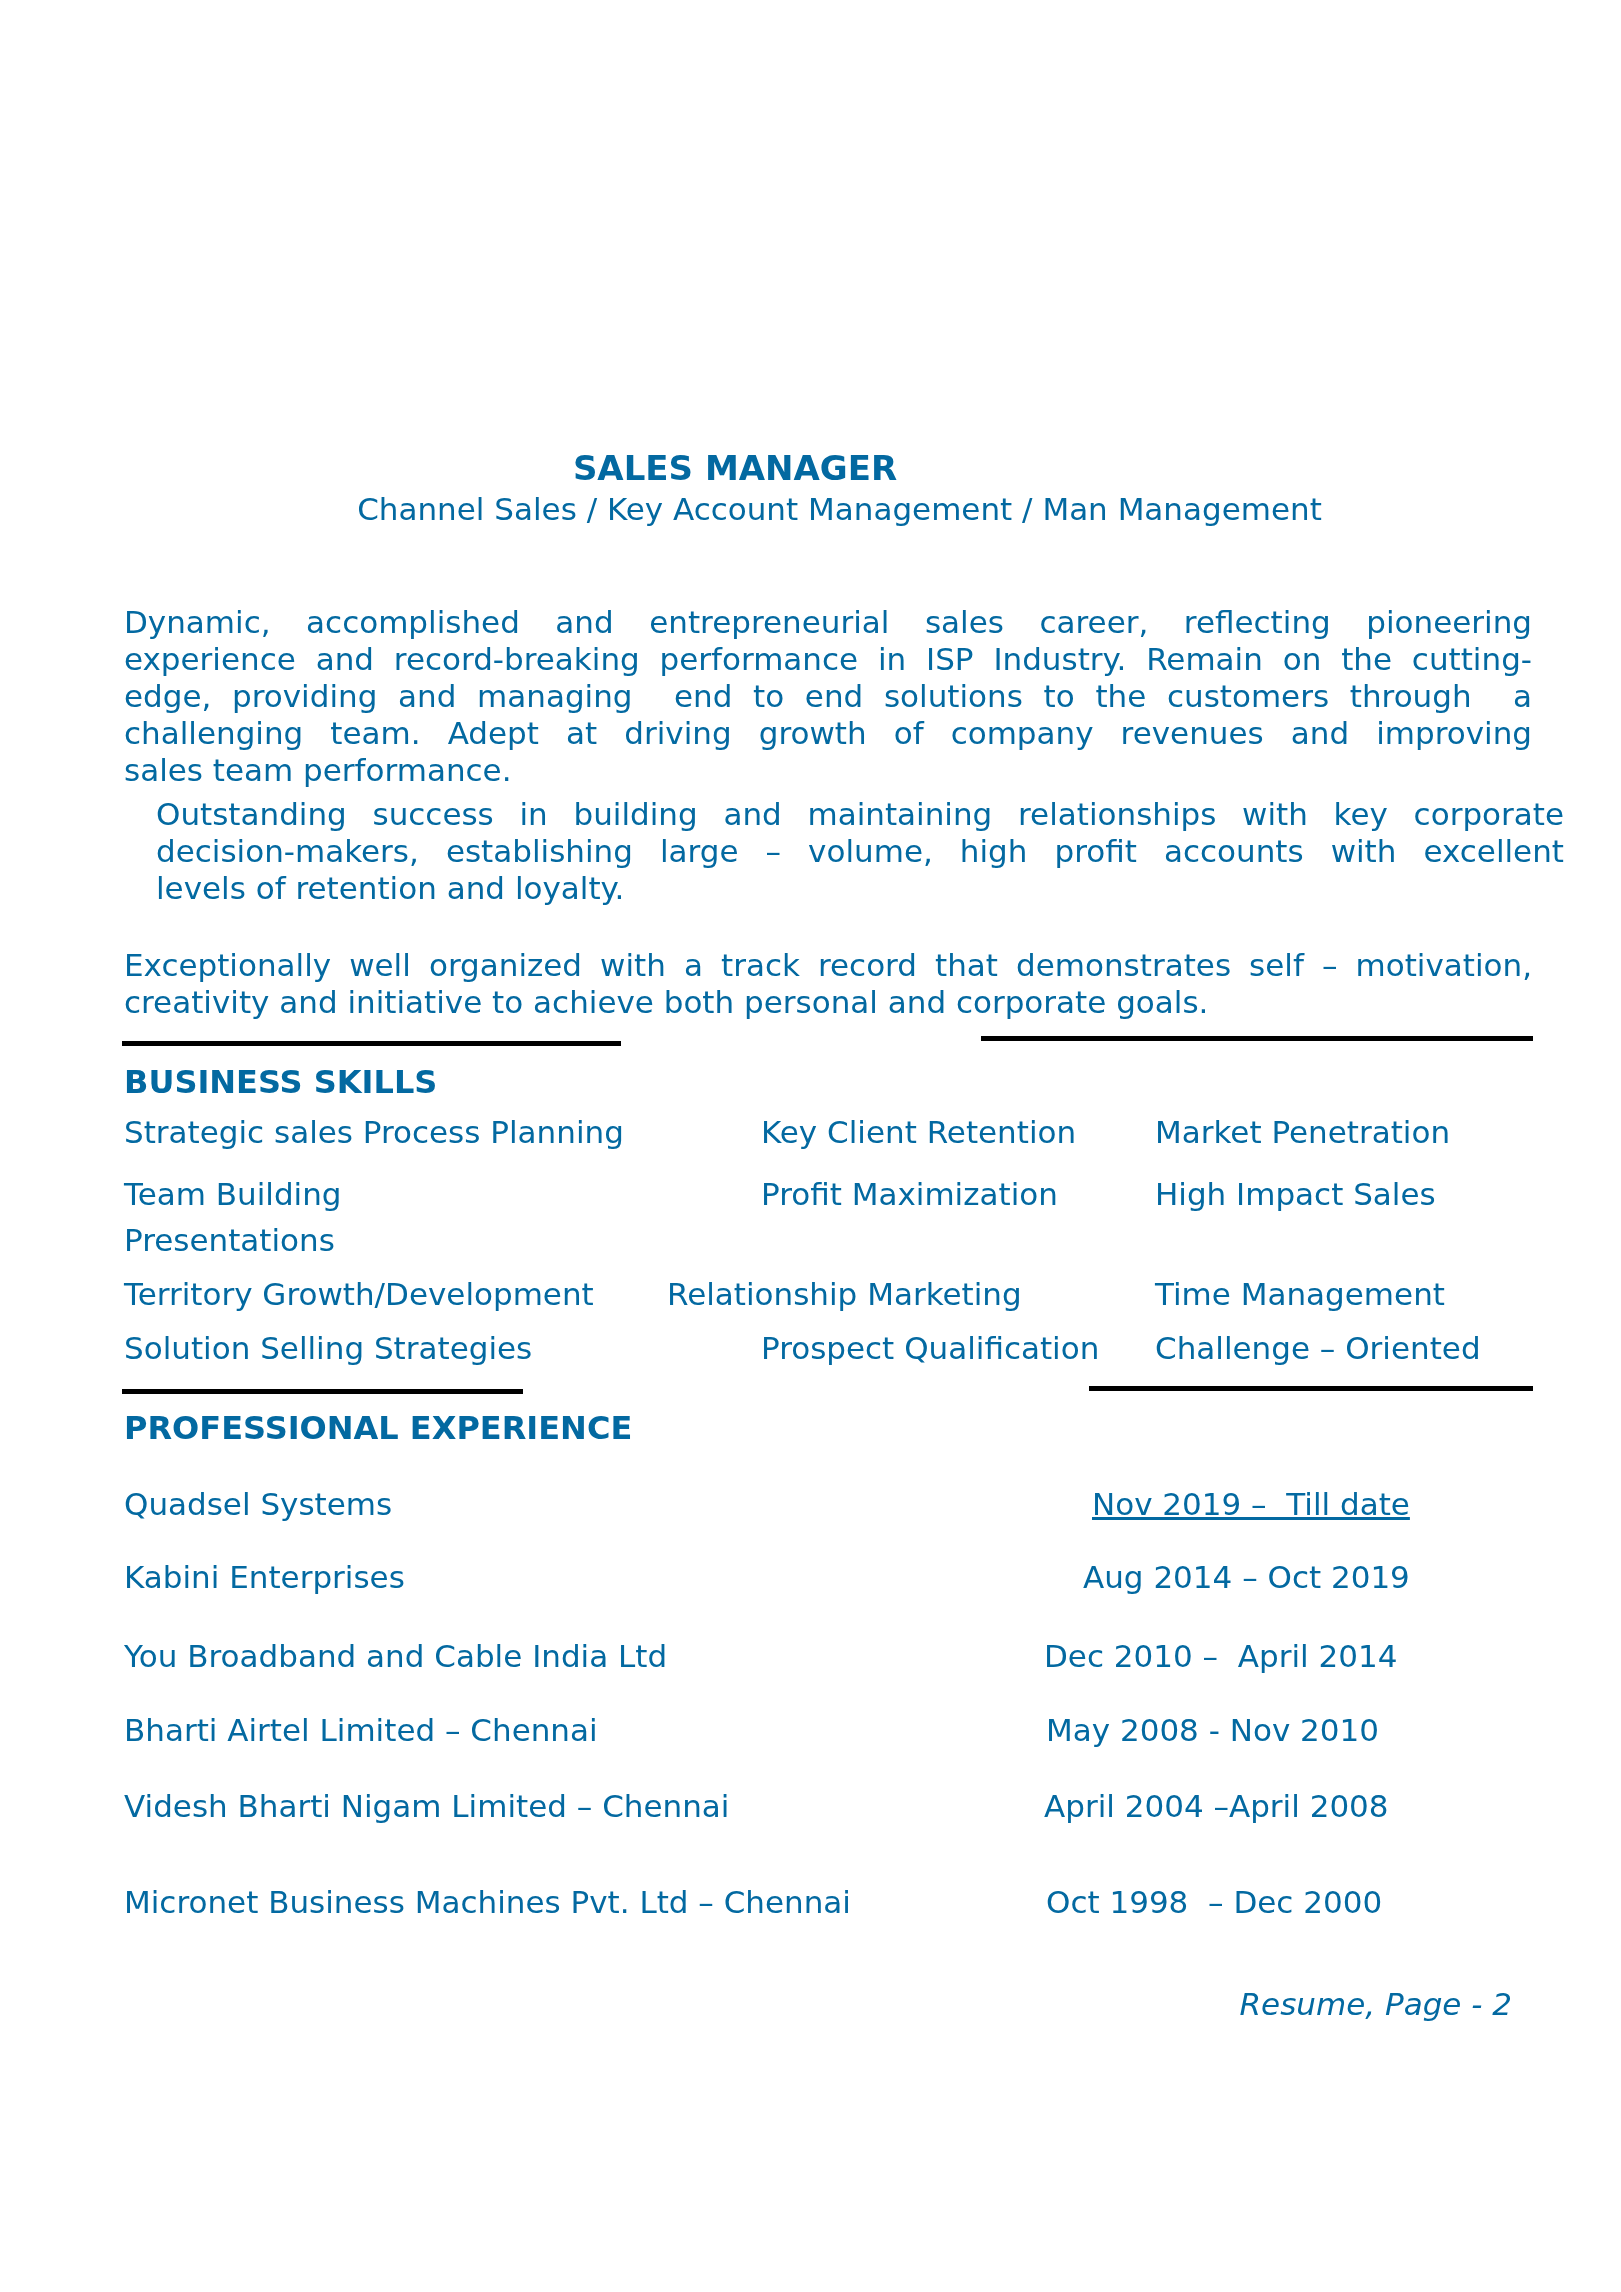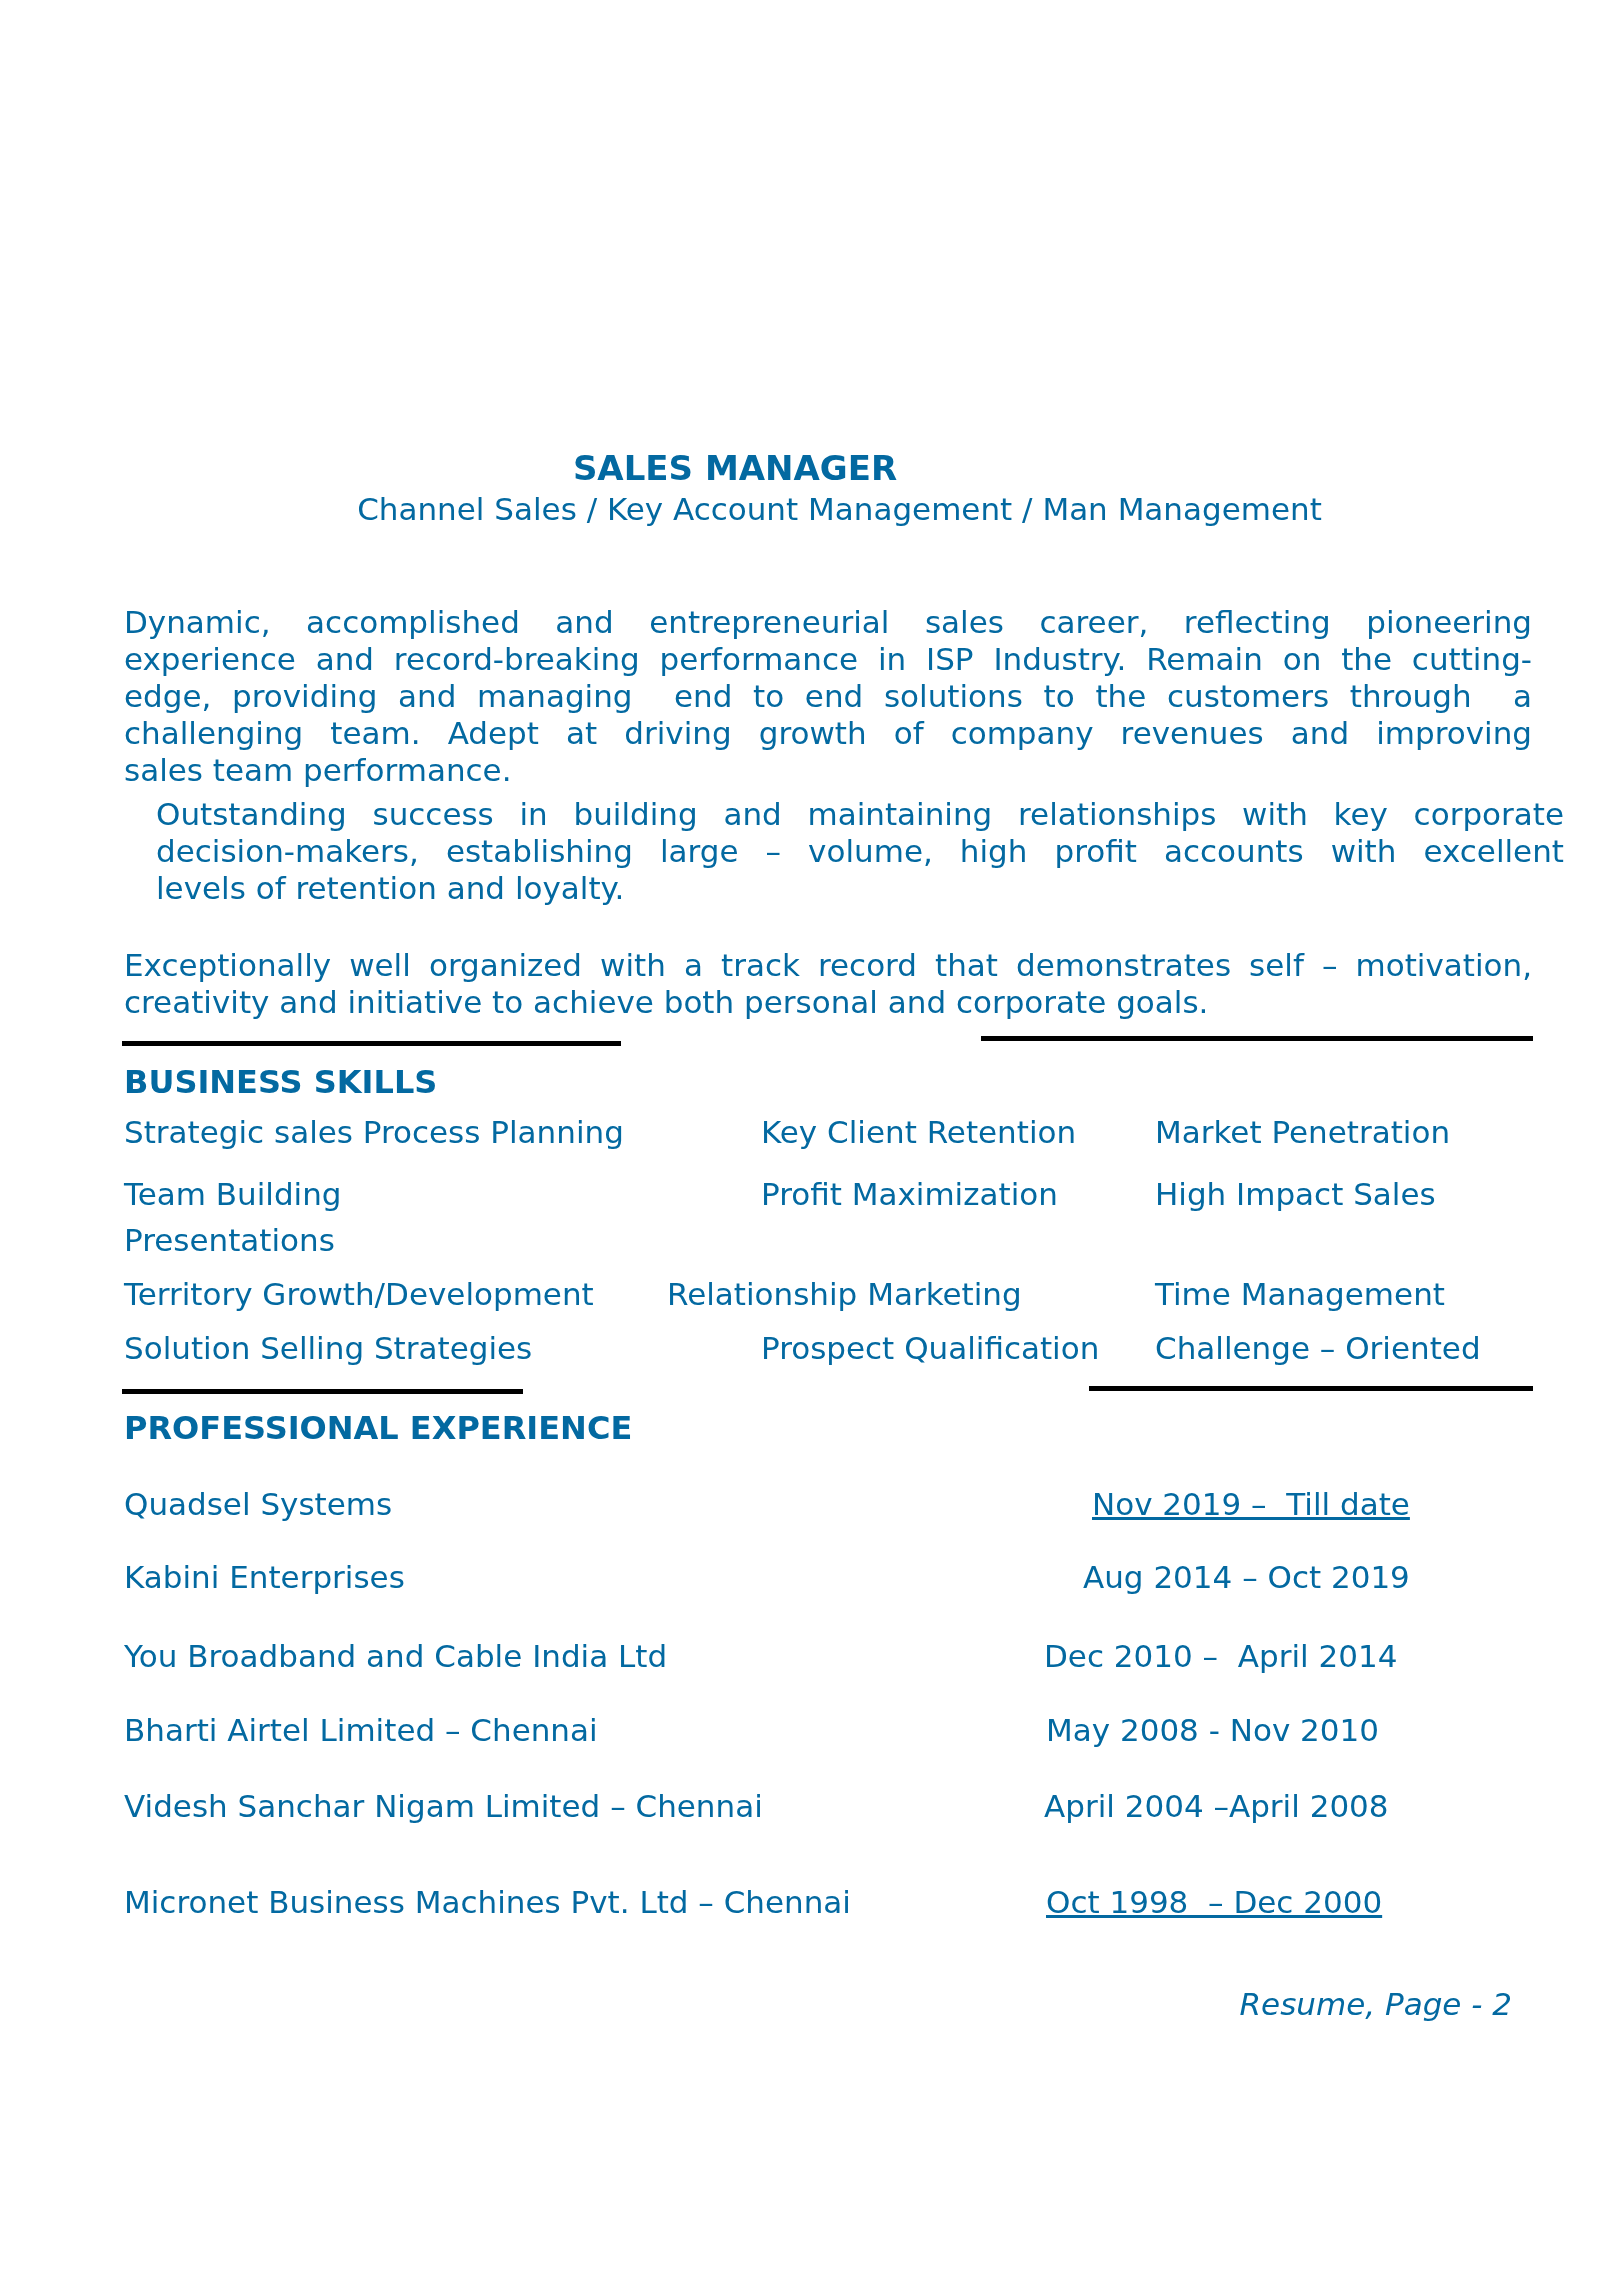--- a/index.html
+++ b/index.html
@@ -49,21 +49,21 @@
   .sk-r1 { top:1114px; } .sk-r2 { top:1132px;margin-top:44px; } .sk-r3 { top:1222px; }
   .sk-r4 { top:1276px; } .sk-r5 { top:1330px; }
   .sk-c1 { left:124px; } .sk-c2 { left:761px; } .sk-c3 { left:1155px; }
   .sk-c2-shift { left:667px; }
 
   .company { left:124px; white-space:pre; }
   .period  { white-space:pre; }
   .exp-r1 { top:1486px; } .exp-r2 { top:1559px; } .exp-r3 { top:1638px; }
   .exp-r4 { top:1712px; } .exp-r5 { top:1788px; } .exp-r6 { top:1884px; }
   .per-r1 { left:1092px;text-decoration:underline; } .per-r2 { left:1083px; } .per-r3 { left:1044px; }
-  .per-r4 { left:1046px; } .per-r5 { left:1044px; } .per-r6 { left:1046px;text-decoration:underline; }
+  .per-r4 { left:1046px; } .per-r5 { left:1044px; } .per-r6 { left:1046px; }
 
   .footer-note {
     right:109px; top:1986px;
     font-style:italic; white-space:pre; text-align:right;
   }
 </style>
 </head>
 <body>
 
 <div class="page">
@@ -123,21 +123,21 @@
 
   <span class="abs company exp-r2">Kabini Enterprises</span>
   <span class="abs period exp-r2 per-r2">Aug 2014 – Oct 2019</span>
 
   <span class="abs company exp-r3">You Broadband and Cable India Ltd</span>
   <span class="abs period exp-r3 per-r3">Dec 2010 –  April 2014</span>
 
   <span class="abs company exp-r4">Bharti Airtel Limited – Chennai</span>
   <span class="abs period exp-r4 per-r4">May 2008 - Nov 2010</span>
 
-  <span class="abs company exp-r5">Videsh Sanchar Nigam Limited – Chennai</span>
+  <span class="abs company exp-r5">Videsh Bharti Nigam Limited – Chennai</span>
   <span class="abs period exp-r5 per-r5">April 2004 –April 2008</span>
 
   <span class="abs company exp-r6">Micronet Business Machines Pvt. Ltd – Chennai</span>
   <span class="abs period exp-r6 per-r6">Oct 1998  – Dec 2000</span>
 
   <div class="abs footer-note">Resume, Page - 2</div>
 
 </div>
 
 

